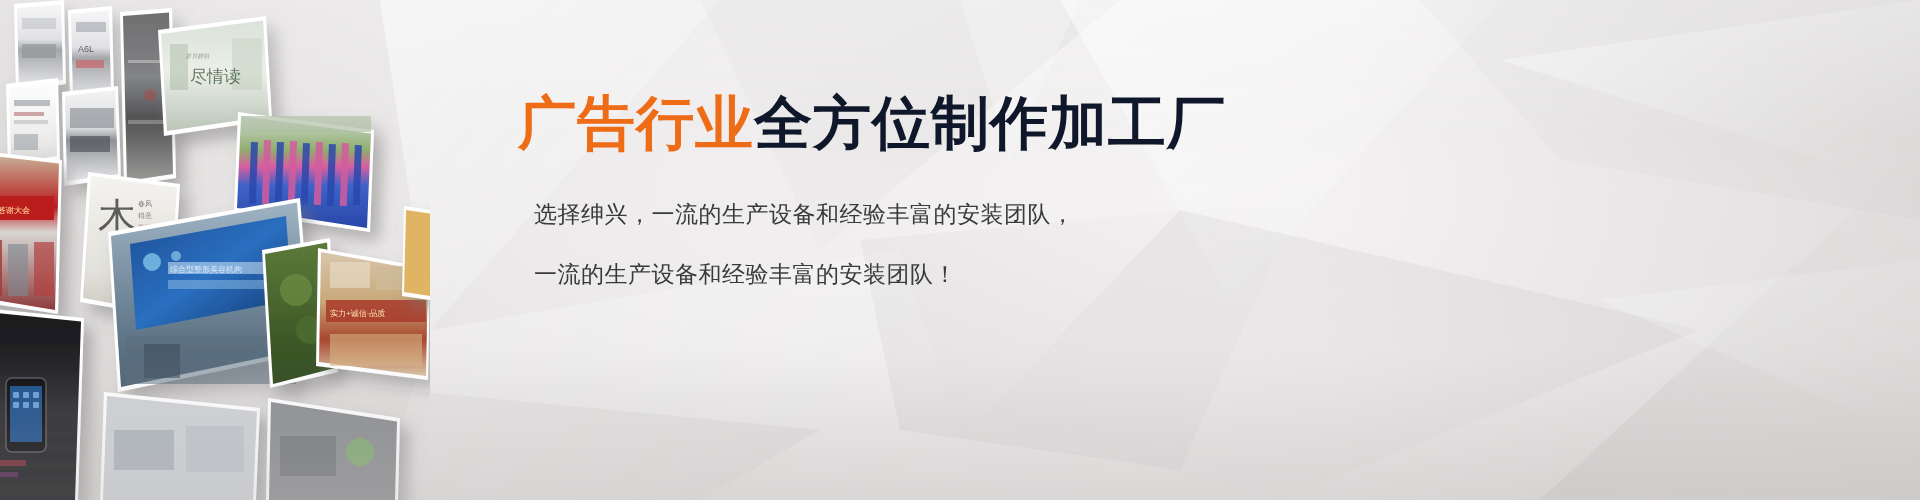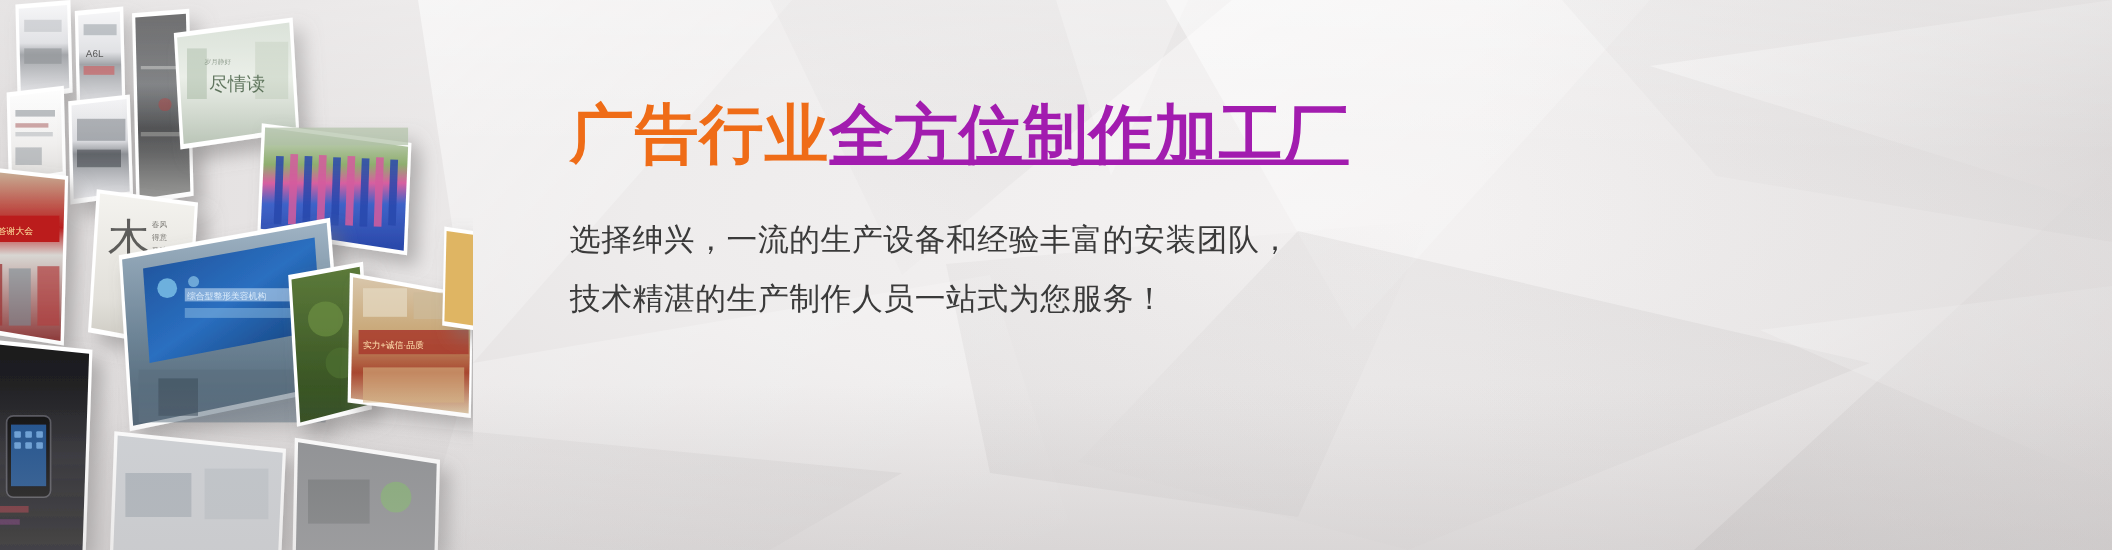--- a/index.html
+++ b/index.html
@@ -60,29 +60,29 @@
   }
   .headline {
     font-size: 58px;
     font-weight: bold;
     line-height: 1.08;
     letter-spacing: 1px;
     white-space: nowrap;
     margin: 0;
   }
   .headline .part-a { color: #ef6c17; font-family: Liberation Serif, serif; }
-  .headline .part-b { color: #a21caf; text-decoration: underline; }
+  .headline .part-b { color: #0f172a; }
 
   .subline {
-    font-size: 28px;
+    font-size: 23px;
     line-height: 1.95;
     color: #3a3a3a;
     letter-spacing: 0.5px;
     white-space: nowrap;
-    margin: 0;
+    margin: 16px;
   }
   .sub-wrap {
     margin-top: 36px;
   }
 </style>
 </head>
 <body>
 
 <div class="banner">
 
@@ -347,17 +347,17 @@
     </svg>
   </div>
 
   <div class="bg-vignette"></div>
 
   <div class="copy">
     <h1 class="headline"><span class="part-a">广告行业</span><span class="part-b">全方位制作加工厂</span></h1>
 
     <div class="sub-wrap">
       <p class="subline">选择绅兴，一流的生产设备和经验丰富的安装团队，</p>
-      <p class="subline">技术精湛的生产制作人员一站式为您服务！</p>
+      <p class="subline">一流的生产设备和经验丰富的安装团队！</p>
     </div>
   </div>
 
 </div>
 
 </body></html>

